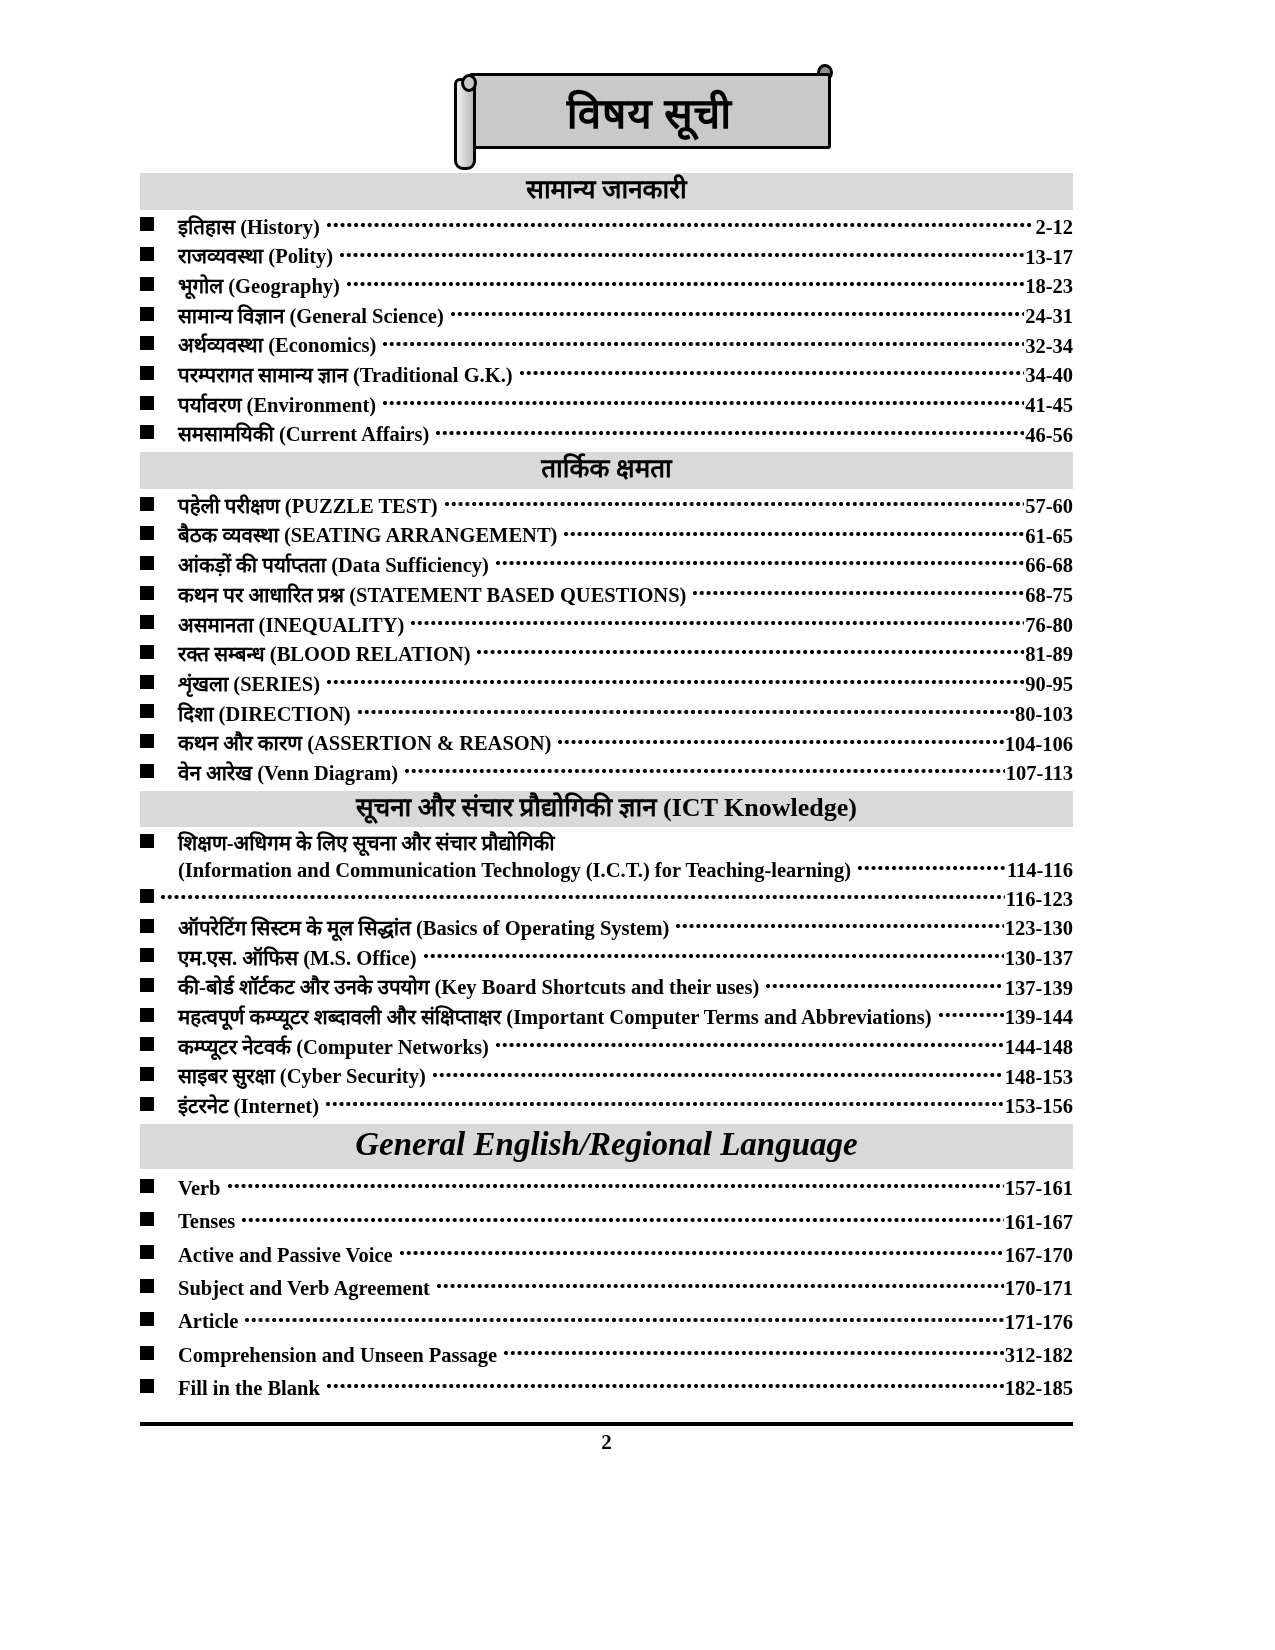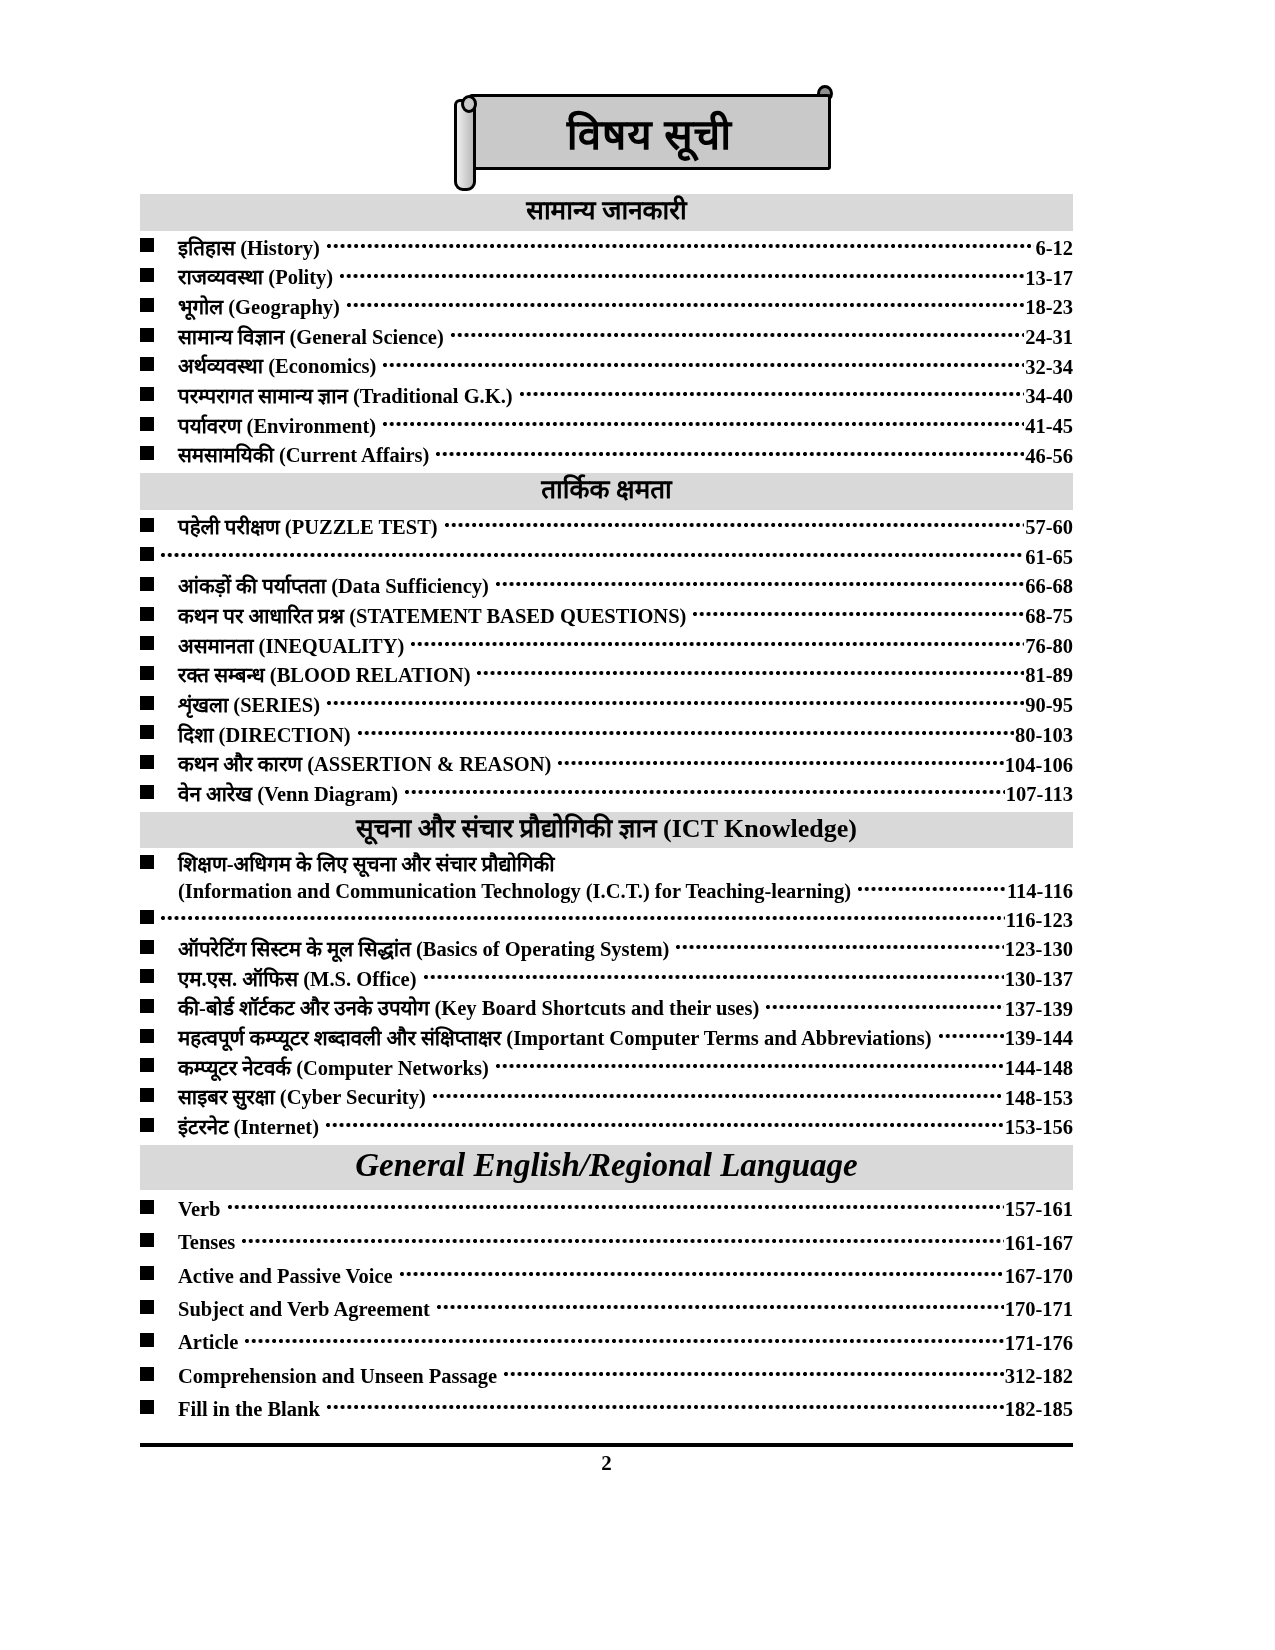--- a/index.html
+++ b/index.html
@@ -1,19 +1,19 @@
 <!DOCTYPE html>
 <html><head>
 <meta charset="utf-8">
 <style>
   html,body { margin:0; padding:0; background:#ffffff; }
   .page {
     position:relative; width:1275px; height:1650px; background:#ffffff;
     font-family:"Liberation Serif","DejaVu Serif",serif; color:#000;
-    overflow:hidden; box-sizing:border-box; padding-top:90px;
+    overflow:hidden; box-sizing:border-box; padding-top:69px;
   }
   
   .banner-wrap { position:relative; width:380px; height:98px; margin:0 auto; transform:translateX(6px); }
   .banner-pole {
     position:absolute; left:0; top:9px; width:16px; height:86px;
     background:linear-gradient(90deg,#efefef,#b9b9b9); border:3px solid #000;
     border-radius:6px 2px 9px 9px; z-index:2;
   }
   .banner-band {
     position:absolute; left:15px; top:4px; right:3px; height:70px;
@@ -66,21 +66,21 @@
     <div class="banner-pole"></div>
     <div class="banner-curl-left"></div>
   </div>
 
   <div class="content" id="toc">
       <div class="section-band"><span>सामान्य जानकारी</span></div>
       <div class="row">
         <span class="bullet"></span>
         <span class="label">इतिहास (History)</span>
         <span class="dots"></span>
-        <span class="pages">6-12</span>
+        <span class="pages">2-12</span>
       </div>
       <div class="row">
         <span class="bullet"></span>
         <span class="label">राजव्यवस्था (Polity)</span>
         <span class="dots"></span>
         <span class="pages">13-17</span>
       </div>
       <div class="row">
         <span class="bullet"></span>
         <span class="label">भूगोल (Geography)</span>
@@ -119,20 +119,21 @@
       </div>
       <div class="section-band"><span>तार्किक क्षमता</span></div>
       <div class="row">
         <span class="bullet"></span>
         <span class="label">पहेली परीक्षण (PUZZLE TEST)</span>
         <span class="dots"></span>
         <span class="pages">57-60</span>
       </div>
       <div class="row">
         <span class="bullet"></span>
+        <span class="label">बैठक व्यवस्था (SEATING ARRANGEMENT)</span>
         <span class="dots"></span>
         <span class="pages">61-65</span>
       </div>
       <div class="row">
         <span class="bullet"></span>
         <span class="label">आंकड़ों की पर्याप्तता (Data Sufficiency)</span>
         <span class="dots"></span>
         <span class="pages">66-68</span>
       </div>
       <div class="row">

